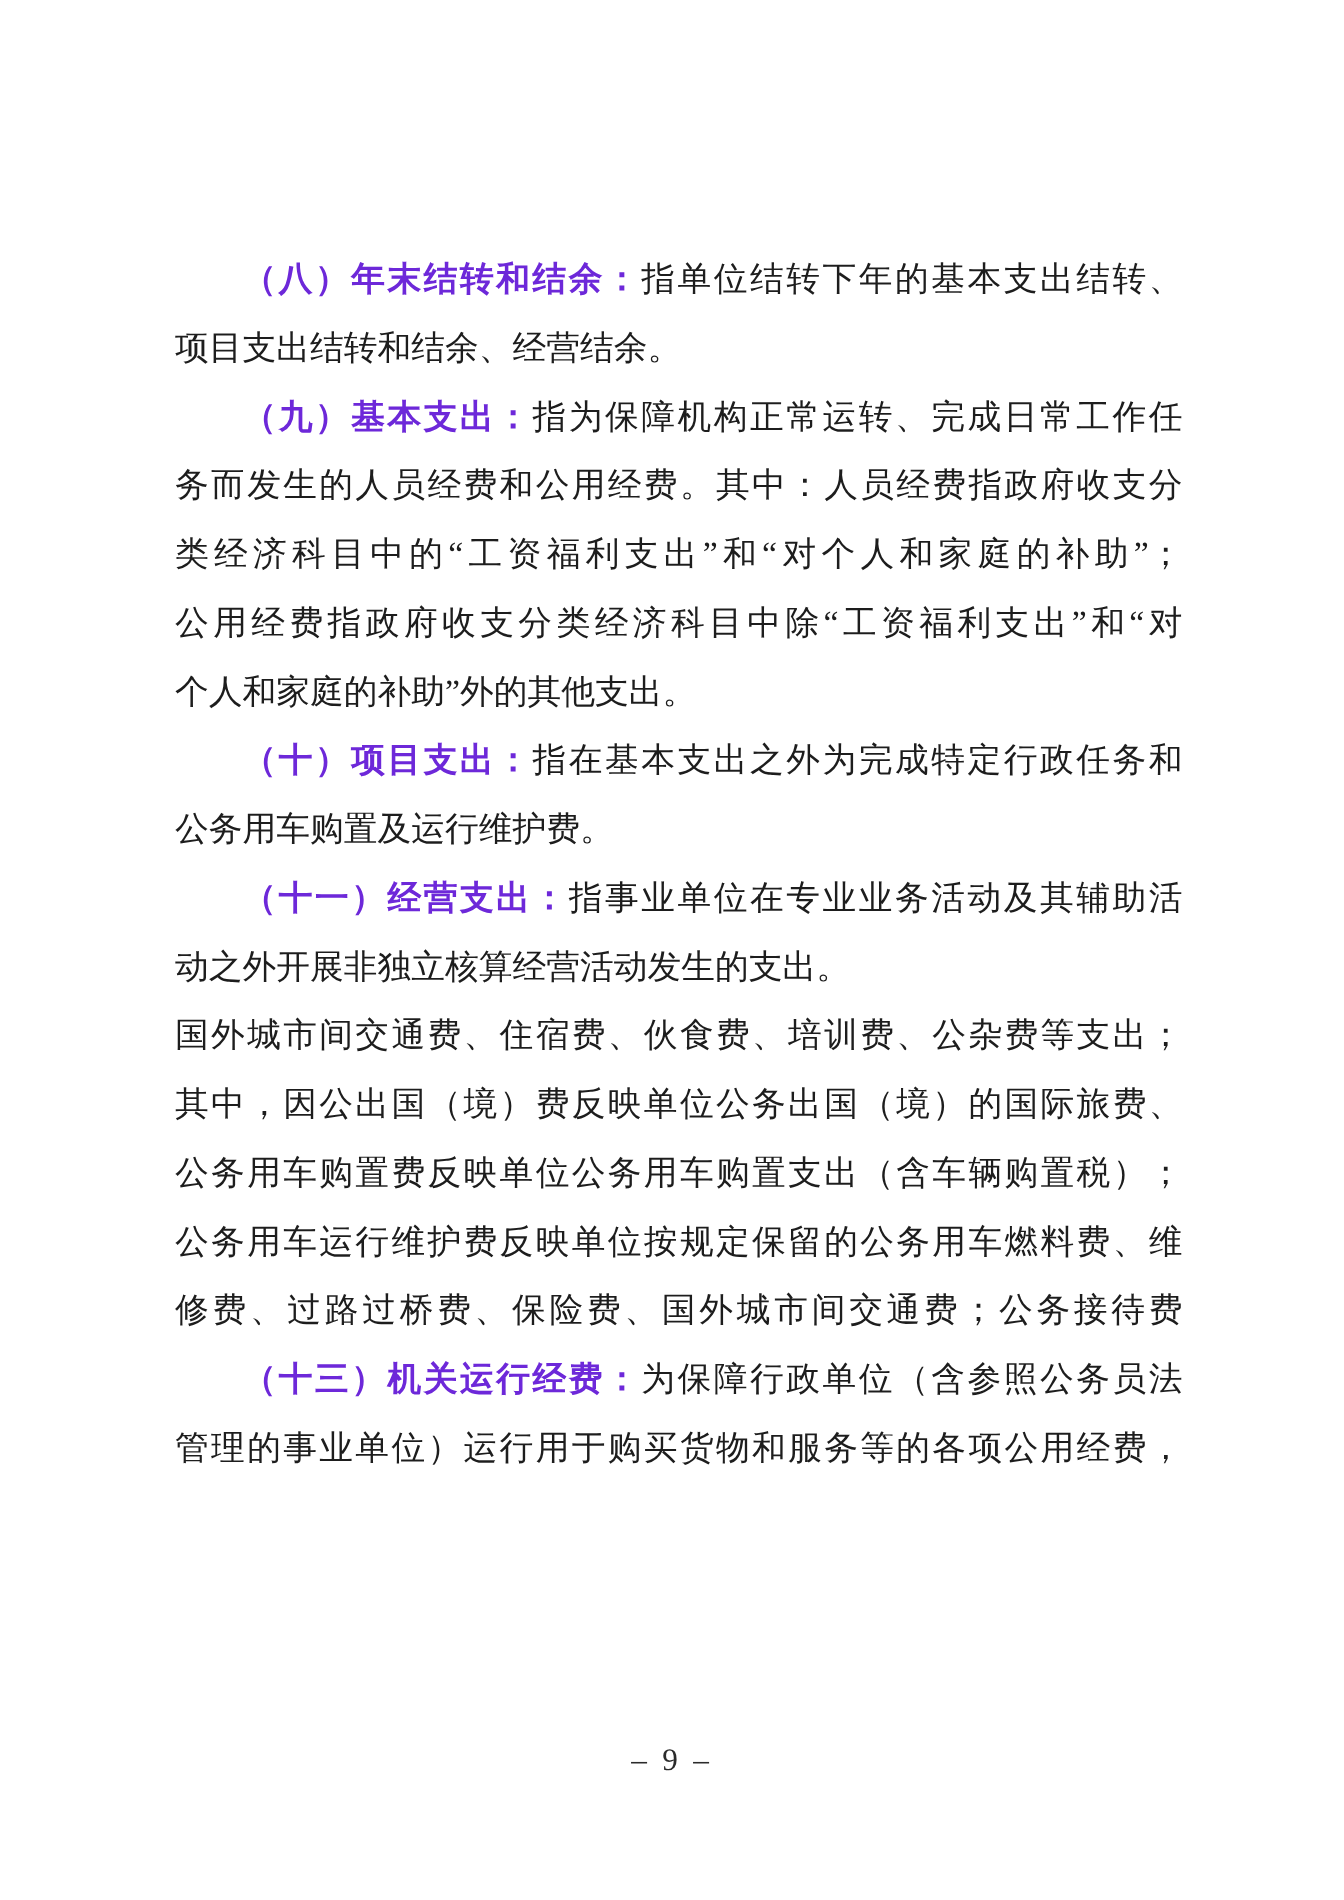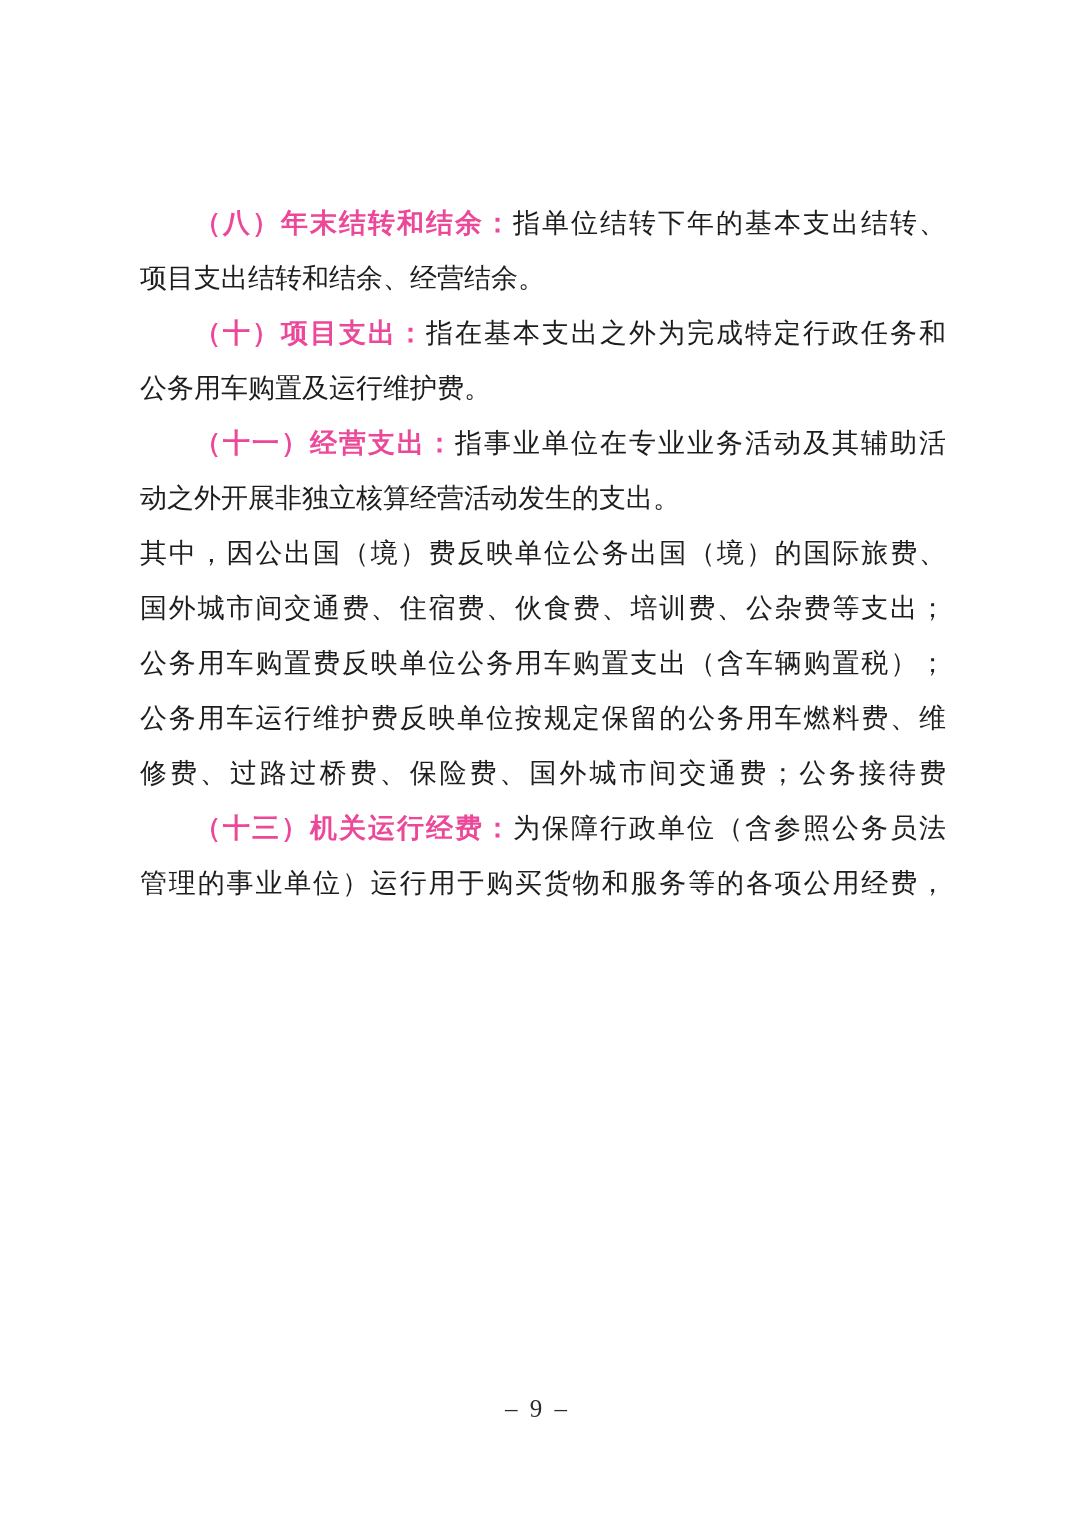--- a/index.html
+++ b/index.html
@@ -33,21 +33,21 @@
     letter-spacing: 0;
   }
   .line.indent {
     text-indent: 54px;
   }
   .line.end {
     text-align-last: left;
   }
   .clause-heading {
     font-weight: bold;
-    color: #ec4899;
+    color: #6d28d9;
   }
   .page-number {
     position: absolute;
     top: 1392px;
     left: 0;
     width: 100%;
     text-align: center;
     font-size: 25px;
     line-height: 34px;
     color: #2b2b2b;
@@ -59,38 +59,47 @@
 
 <div class="doc-content">
 
   <div class="para">
     <div class="line indent">
       <span class="clause-heading">（八）年末结转和结余：</span><span>指单位结转下年的基本支出结转、</span>
     </div>
     <div class="line end">项目支出结转和结余、经营结余。</div>
   </div>
 
+  <div class="para">
+    <div class="line indent">
+      <span class="clause-heading">（九）基本支出：</span><span>指为保障机构正常运转、完成日常工作任</span>
+    </div>
+    <div class="line">务而发生的人员经费和公用经费。其中：人员经费指政府收支分</div>
+    <div class="line">类经济科目中的“工资福利支出”和“对个人和家庭的补助”；</div>
+    <div class="line">公用经费指政府收支分类经济科目中除“工资福利支出”和“对</div>
+    <div class="line end">个人和家庭的补助”外的其他支出。</div>
+  </div>
 
   <div class="para">
     <div class="line indent">
       <span class="clause-heading">（十）项目支出：</span><span>指在基本支出之外为完成特定行政任务和</span>
     </div>
     <div class="line end">公务用车购置及运行维护费。</div>
   </div>
 
   <div class="para">
     <div class="line indent">
       <span class="clause-heading">（十一）经营支出：</span><span>指事业单位在专业业务活动及其辅助活</span>
     </div>
     <div class="line end">动之外开展非独立核算经营活动发生的支出。</div>
   </div>
 
   <div class="para">
+    <div class="line">国外城市间交通费、住宿费、伙食费、培训费、公杂费等支出；</div>
     <div class="line">其中，因公出国（境）费反映单位公务出国（境）的国际旅费、</div>
-    <div class="line">国外城市间交通费、住宿费、伙食费、培训费、公杂费等支出；</div>
     <div class="line">公务用车购置费反映单位公务用车购置支出（含车辆购置税）；</div>
     <div class="line">公务用车运行维护费反映单位按规定保留的公务用车燃料费、维</div>
     <div class="line">修费、过路过桥费、保险费、国外城市间交通费；公务接待费</div>
   </div>
 
   <div class="para">
     <div class="line indent">
       <span class="clause-heading">（十三）机关运行经费：</span><span>为保障行政单位（含参照公务员法</span>
     </div>
     <div class="line">管理的事业单位）运行用于购买货物和服务等的各项公用经费，</div>

